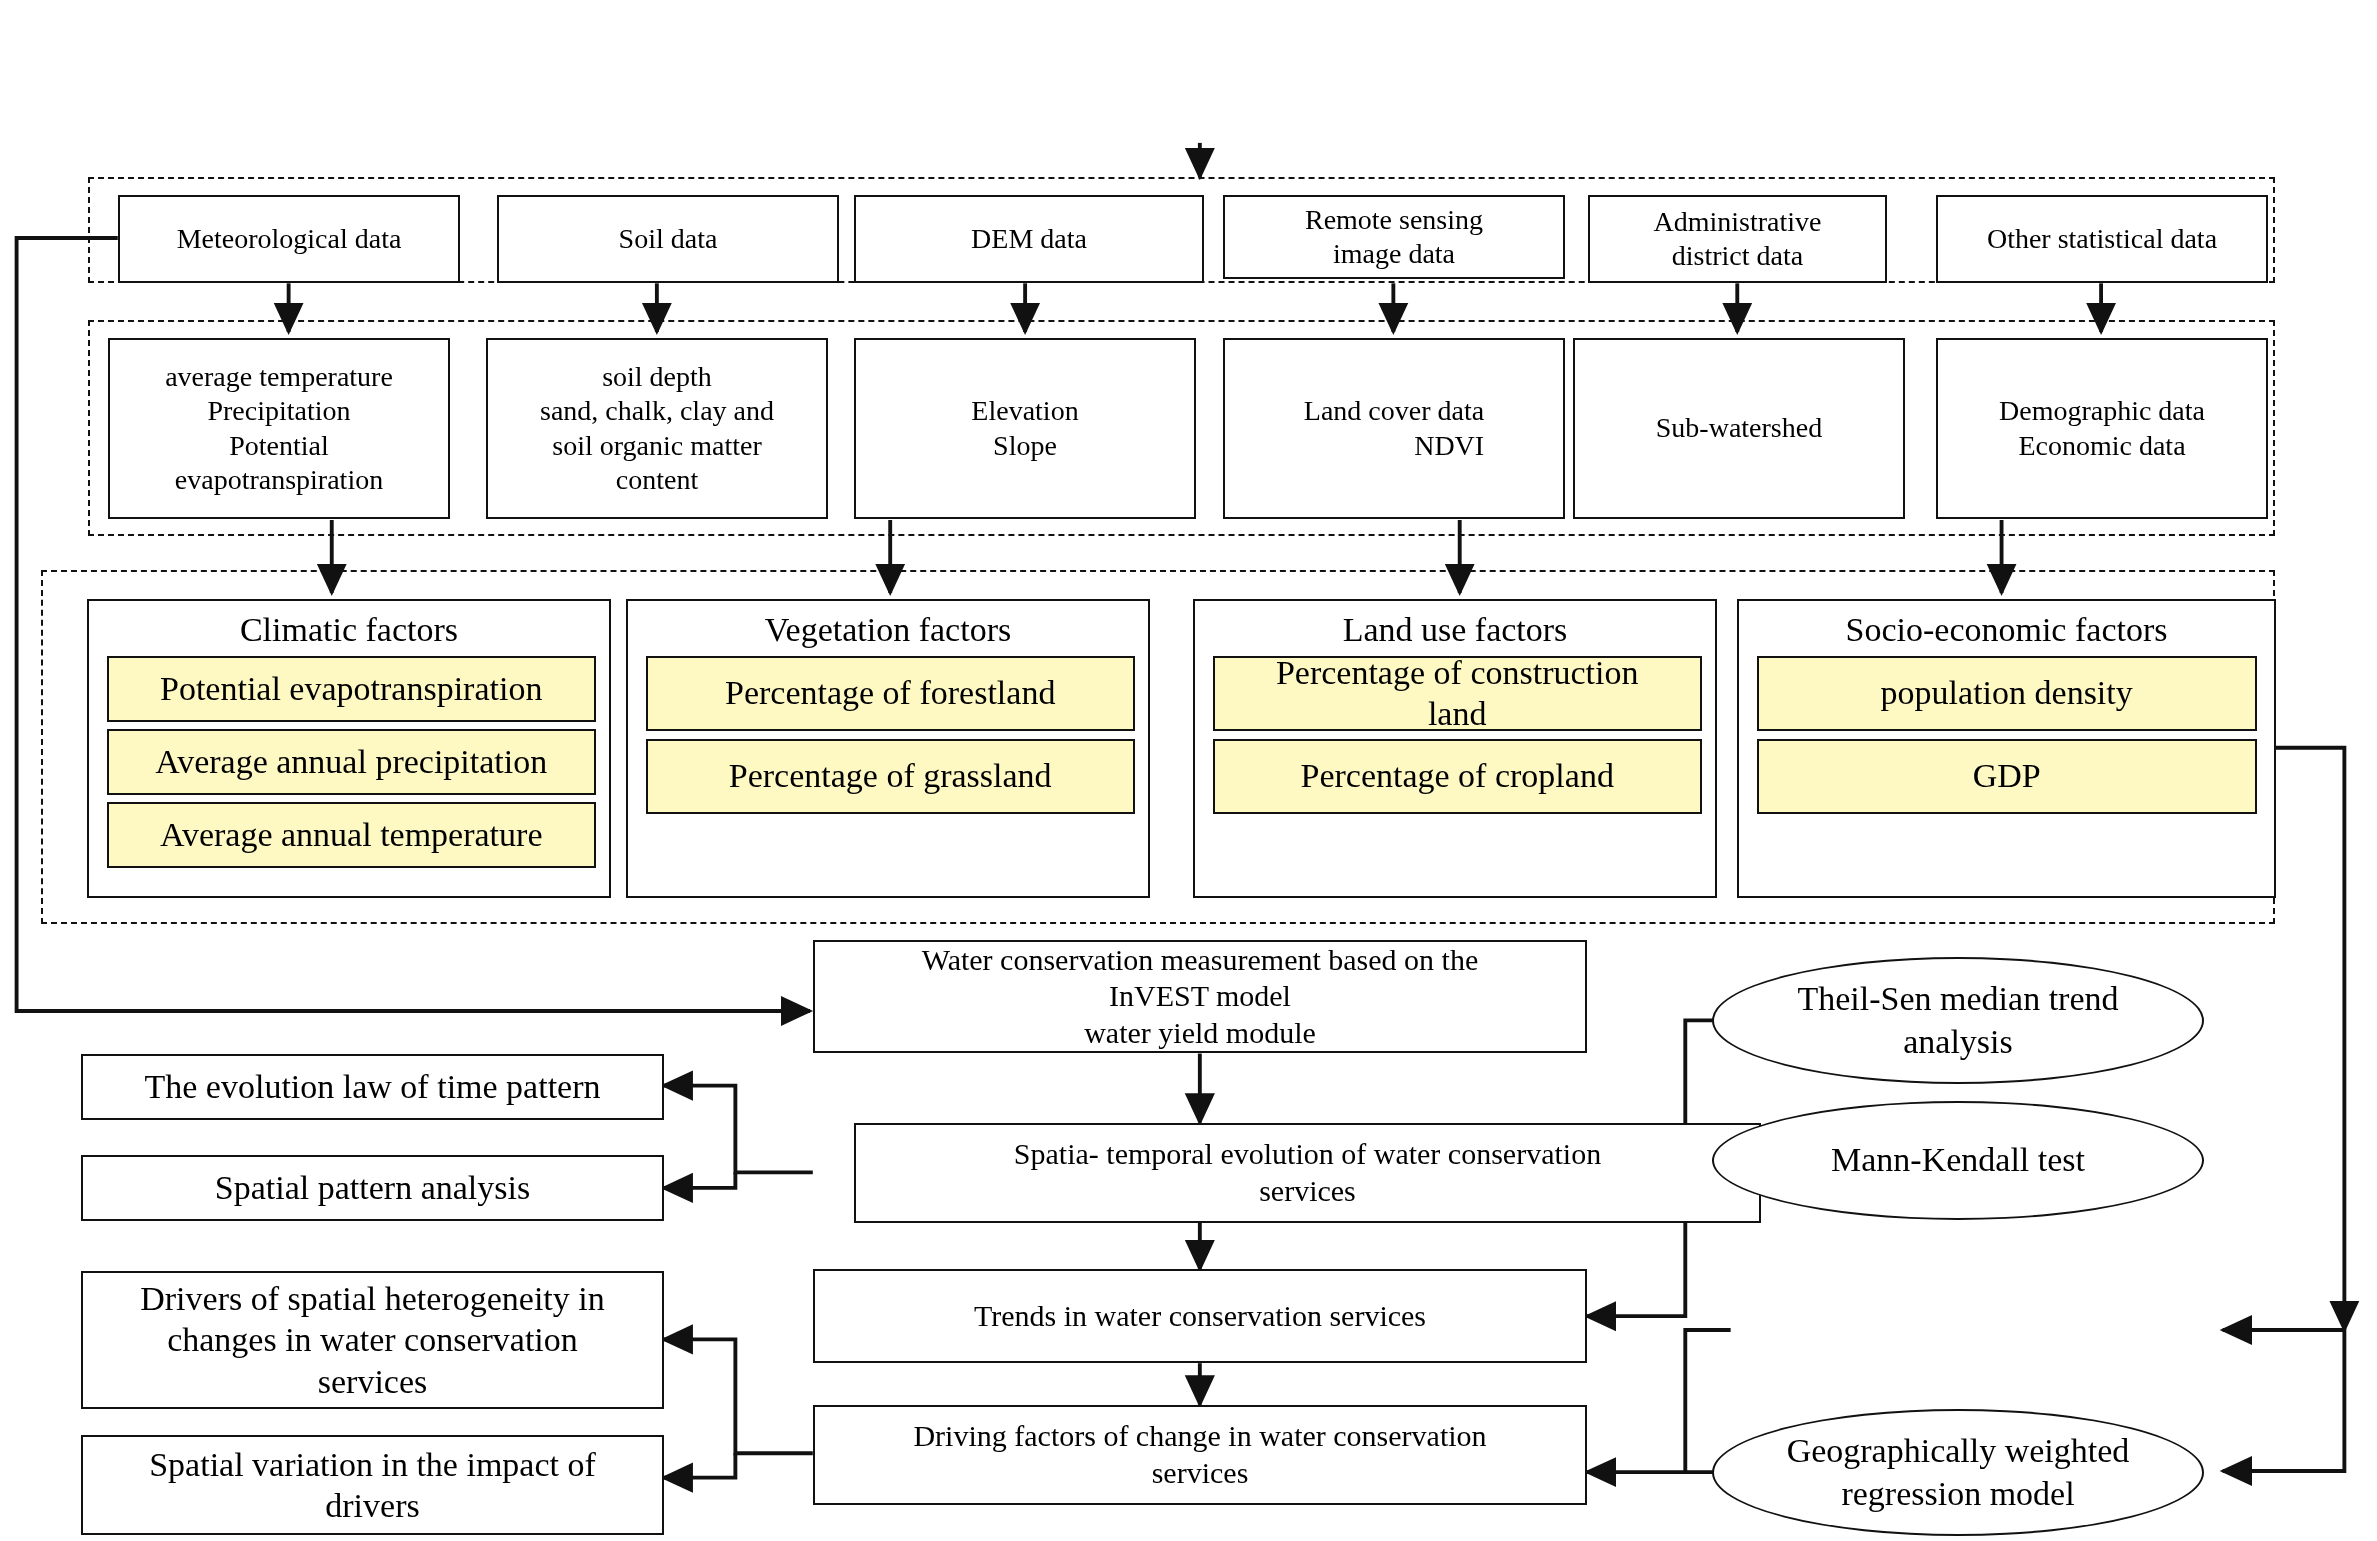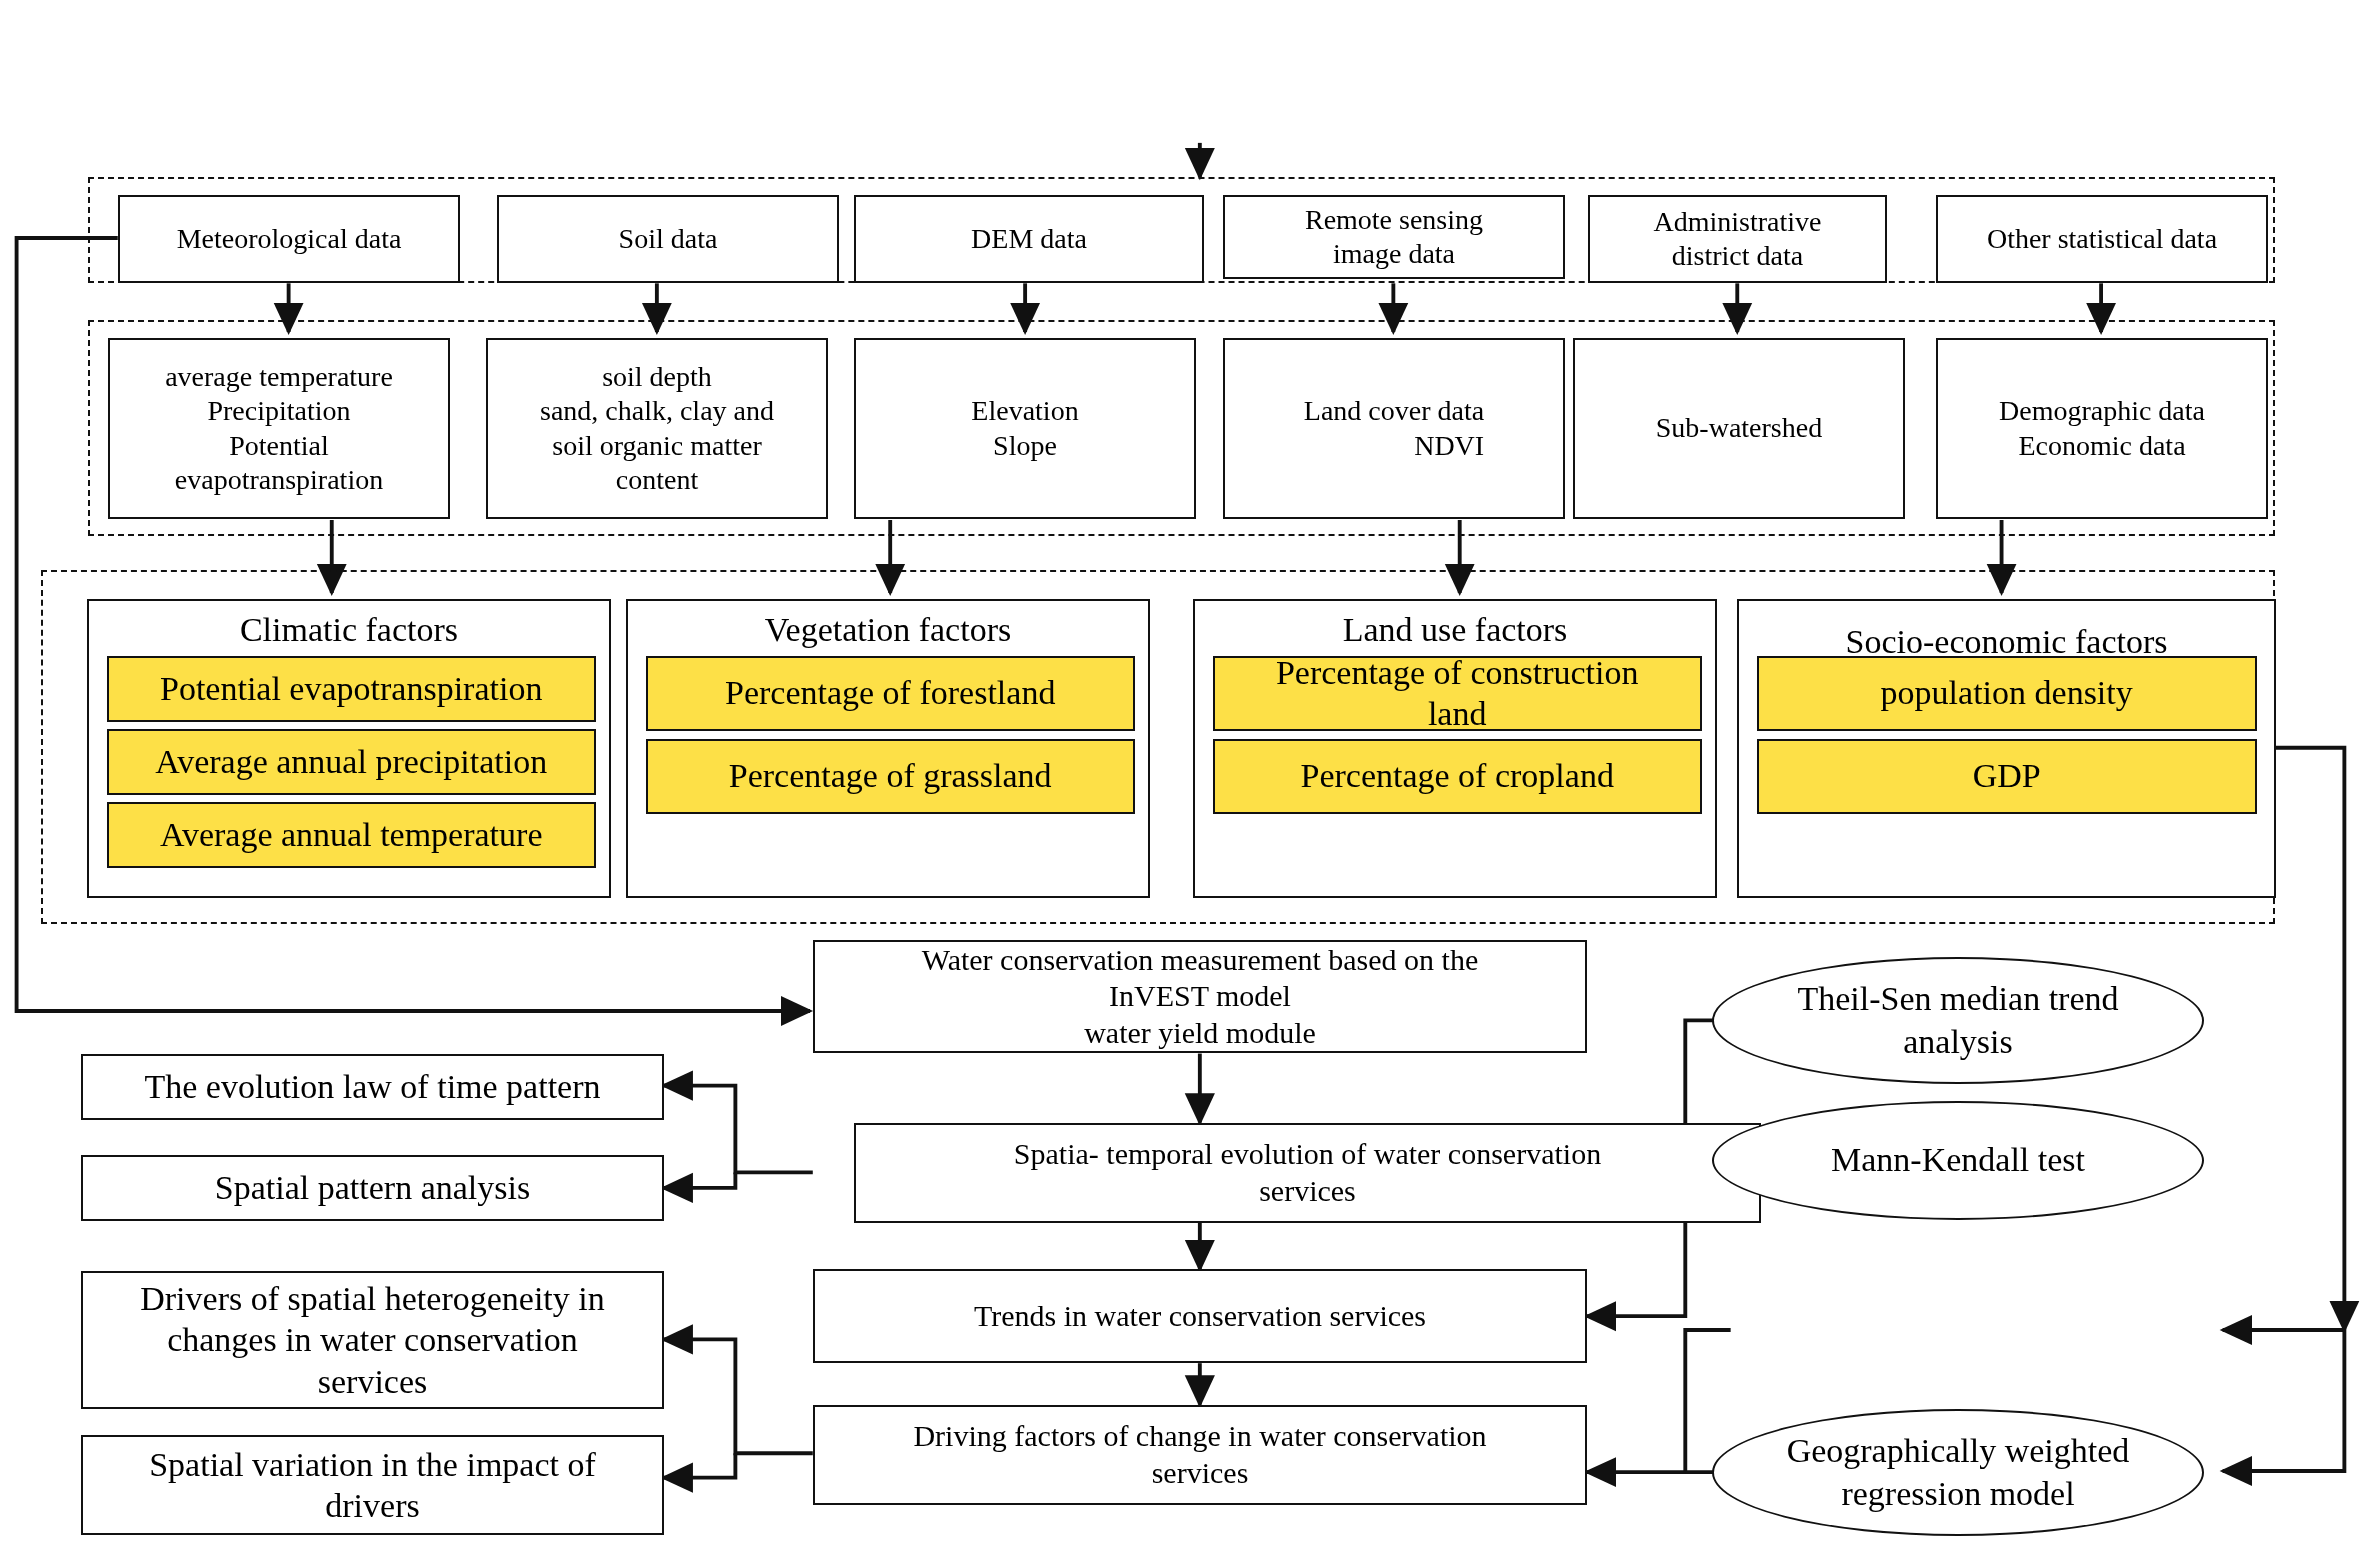--- a/index.html
+++ b/index.html
@@ -5,21 +5,21 @@
   html,body{margin:0;padding:0;background:#fff;}
   #stage{position:relative;width:2377px;height:1542px;background:#fff;
          font-family:"Liberation Serif",serif;color:#000;overflow:hidden;}
   #wires{position:absolute;left:0;top:0;width:2377px;height:1542px;pointer-events:none;}
   .box{position:absolute;box-sizing:border-box;border:2.2px solid #111;background:#fff;
        display:flex;align-items:center;justify-content:center;text-align:center;
        line-height:1.22;padding:2.2px 5.5px;}
   .dashgrp{position:absolute;box-sizing:border-box;border:2.8px dashed #111;background:transparent;}
   .grpbox{position:absolute;box-sizing:border-box;border:2.2px solid #111;background:#fff;}
   .grptitle{position:absolute;left:0;right:0;text-align:center;}
-  .sub{position:absolute;box-sizing:border-box;border:2.2px solid #111;background:#fde047;
+  .sub{position:absolute;box-sizing:border-box;border:2.2px solid #111;background:#fef9c3;
        display:flex;align-items:center;justify-content:center;text-align:center;line-height:1.2;}
   .ell{position:absolute;box-sizing:border-box;border:2.2px solid #111;background:#fff;
        border-radius:50%;display:flex;align-items:center;justify-content:center;
        text-align:center;line-height:1.25;padding:0 22px;} .f50{font-size:28px;} .f52{font-size:34px;} .f54{font-size:30px;}
 </style>
 </head>
 <body>
 
 <div id="stage">
 
@@ -115,21 +115,21 @@
   </div>
 
   <div class="grpbox" style="left:1193px;top:599px;width:524px;height:299px;">
     <div class="grptitle f52" style="top:10px;">Land use factors</div>
     <div class="sub f52" style="left:17.7px;top:55px;width:489px;height:75px;white-space:pre-line;">Percentage of construction
 land</div>
     <div class="sub f52" style="left:17.7px;top:138px;width:489px;height:75px;">Percentage of cropland</div>
   </div>
 
   <div class="grpbox" style="left:1737px;top:599px;width:539px;height:299px;">
-    <div class="grptitle f52" style="top:10px;margin-top:12px;">Socio-economic factors</div>
+    <div class="grptitle f52" style="top:10px;">Socio-economic factors</div>
     <div class="sub f52" style="left:17.7px;top:55px;width:500px;height:75px;">population density</div>
     <div class="sub f52" style="left:17.7px;top:138px;width:500px;height:75px;">GDP</div>
   </div>
 
   <div class="box f54" style="left:813px;top:940px;width:774px;height:113px;white-space:pre-line;">Water conservation measurement based on the
 InVEST model
 water yield module</div>
   <div class="box f54" style="left:854px;top:1123px;width:907px;height:100px;white-space:pre-line;">Spatia- temporal evolution of water conservation
 services</div>
   <div class="box f54" style="left:813px;top:1269px;width:774px;height:94px;white-space:pre-line;">Trends in water conservation services</div>

